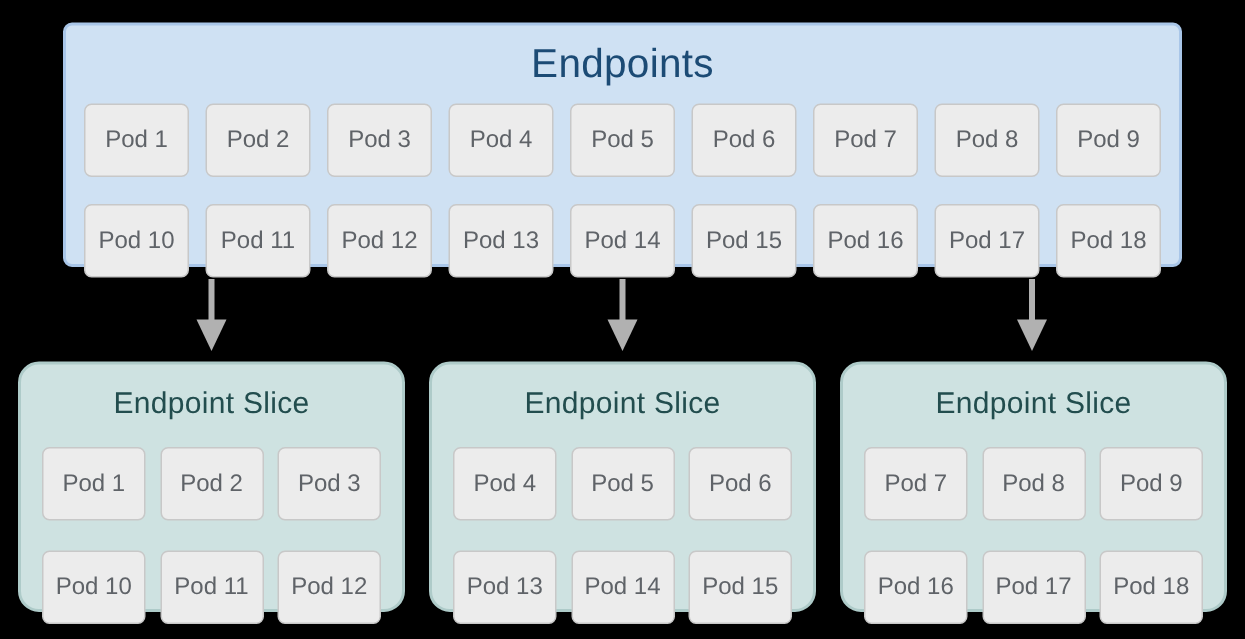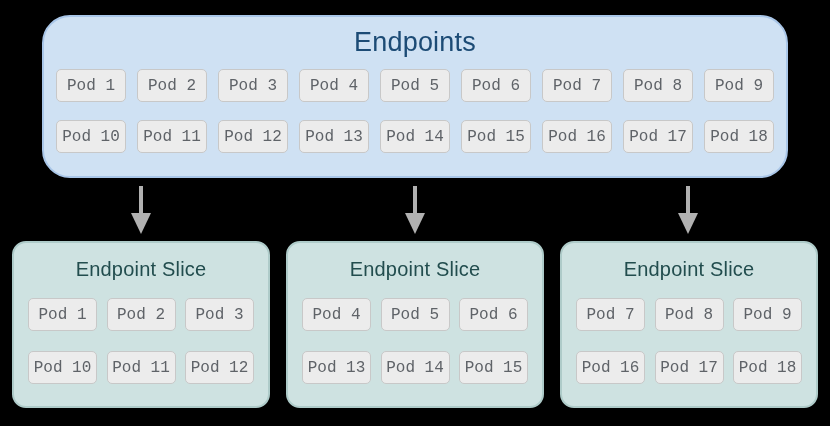--- a/index.html
+++ b/index.html
@@ -19,52 +19,51 @@
   
   .endpoints-box {
     position: absolute;
     left: 42px;
     top: 15px;
     width: 746px;
     height: 163px;
     box-sizing: border-box;
     background: var(--ep-bg, #cfe1f3);
     border: 2px solid var(--ep-border, #a9c6e8);
-    border-radius: 28px;
+    border-radius: 6px;
     padding: 6px 12px 0 12px;
   }
   .endpoints-title {
     text-align: center;
     font-size: 27px;
     line-height: 38px;
     color: var(--ep-title, #1c4b75);
     letter-spacing: 0.2px;
   }
 
   
   .pod-row {
     display: flex;
     justify-content: space-between;
     align-items: center;
   }
   .endpoints-box .pod-row { margin-top: 8px; }
   .endpoints-box .pod-row + .pod-row { margin-top: 18px; }
   .pod-chip {
     box-sizing: border-box;
-    height: 33px;
+    height: 49px;
     background: var(--pod-bg, #ececec);
     border: 1px solid var(--pod-border, #c8c8c8);
     border-radius: 5px;
     display: flex;
     align-items: center;
     justify-content: center;
     font-size: 16px;
     color: var(--pod-text, #5f6368);
     white-space: nowrap;
-    font-family: Liberation Mono, monospace;
   }
   .endpoints-box .pod-chip { width: 70px; }
 
   
   .down-arrow {
     position: absolute;
     top: 186px;
     width: 22px;
     height: 48px;
   }

